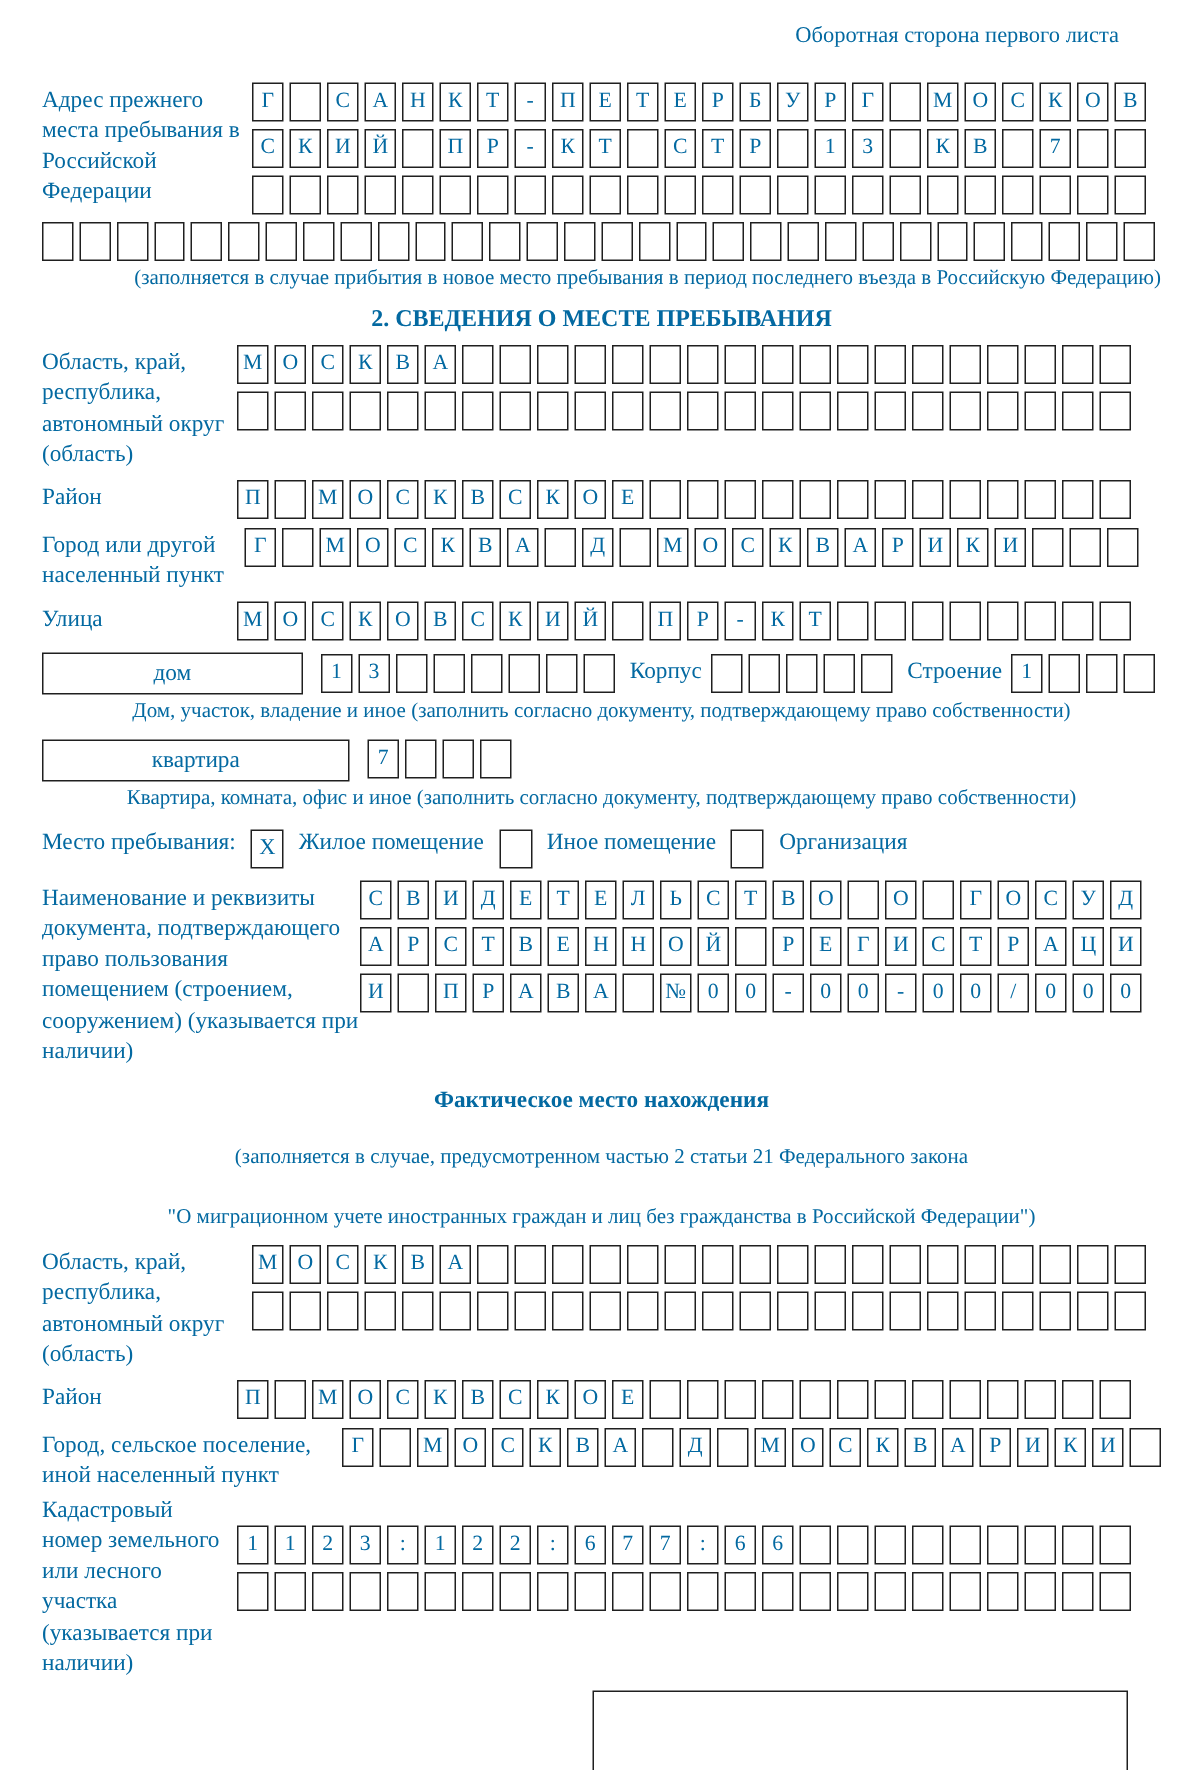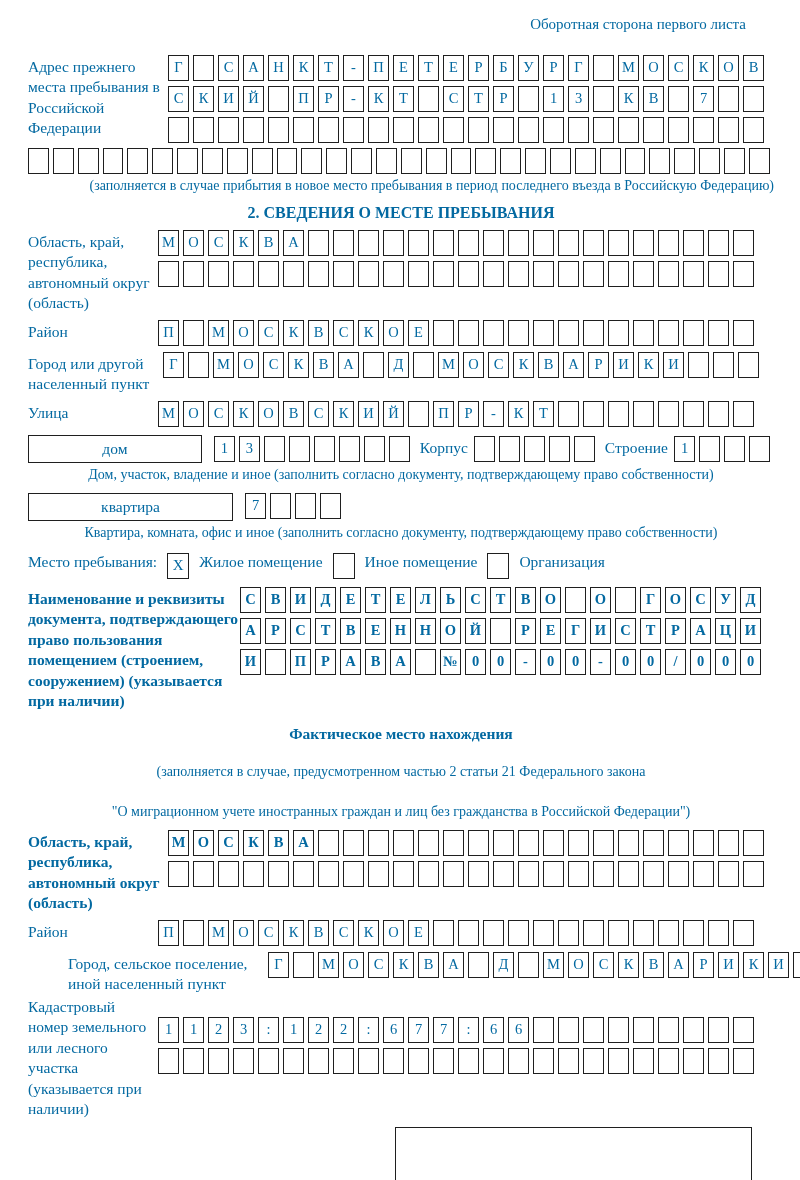--- a/index.html
+++ b/index.html
@@ -18,21 +18,21 @@
     text-align:right;
     font-size:15px;
     padding-right:28px;
     margin-bottom:22px;
   }
   .field{display:flex;align-items:flex-start;}
   .label{font-size:15.5px;line-height:1.32;flex:0 0 auto;padding-top:2px;}
   .w140{width:140px;}
   .w130{width:130px;}
   .w135{width:135px;}
-  .w200{width:200px;margin-left:40px;}
+  .w200{width:200px;}
   .w212{width:212px;}
   .rows{display:flex;flex-direction:column;gap:5px;}
   .cellrow{display:flex;flex-wrap:nowrap;}
   .cell{
     box-sizing:border-box;
     display:inline-block;
     width:21px;height:26px;
     border:1.5px solid #1f1f1f;
     margin-right:4px;
     text-align:center;
@@ -64,21 +64,21 @@
     box-sizing:border-box;
     width:22px;height:26px;
     border:1.5px solid #1f1f1f;
     display:inline-block;
     text-align:center;line-height:23px;font-size:15px;
     margin:0 10px;
     flex:0 0 auto;
   }
   .stay-note{font-size:14px;margin:3px 0 10px 190px;}
   .mt6{margin-top:6px;}
-  .mt8{margin-top:8px;font-weight:bold;}
+  .mt8{margin-top:8px;}
   .subhead{text-align:center;font-weight:bold;font-size:15.5px;margin:14px 0 8px 0;}
   .legal{text-align:center;font-size:14px;line-height:1.45;margin-top:19px;}
   .stamp-wrap{margin-left:367px;width:379px;}
   .stamp-box{
     box-sizing:border-box;
     width:357px;height:175px;
     border:1.8px solid #1f1f1f;
     margin-top:8px;
   }
   .cad-rows{display:flex;flex-direction:column;gap:5px;padding-top:22px;}

